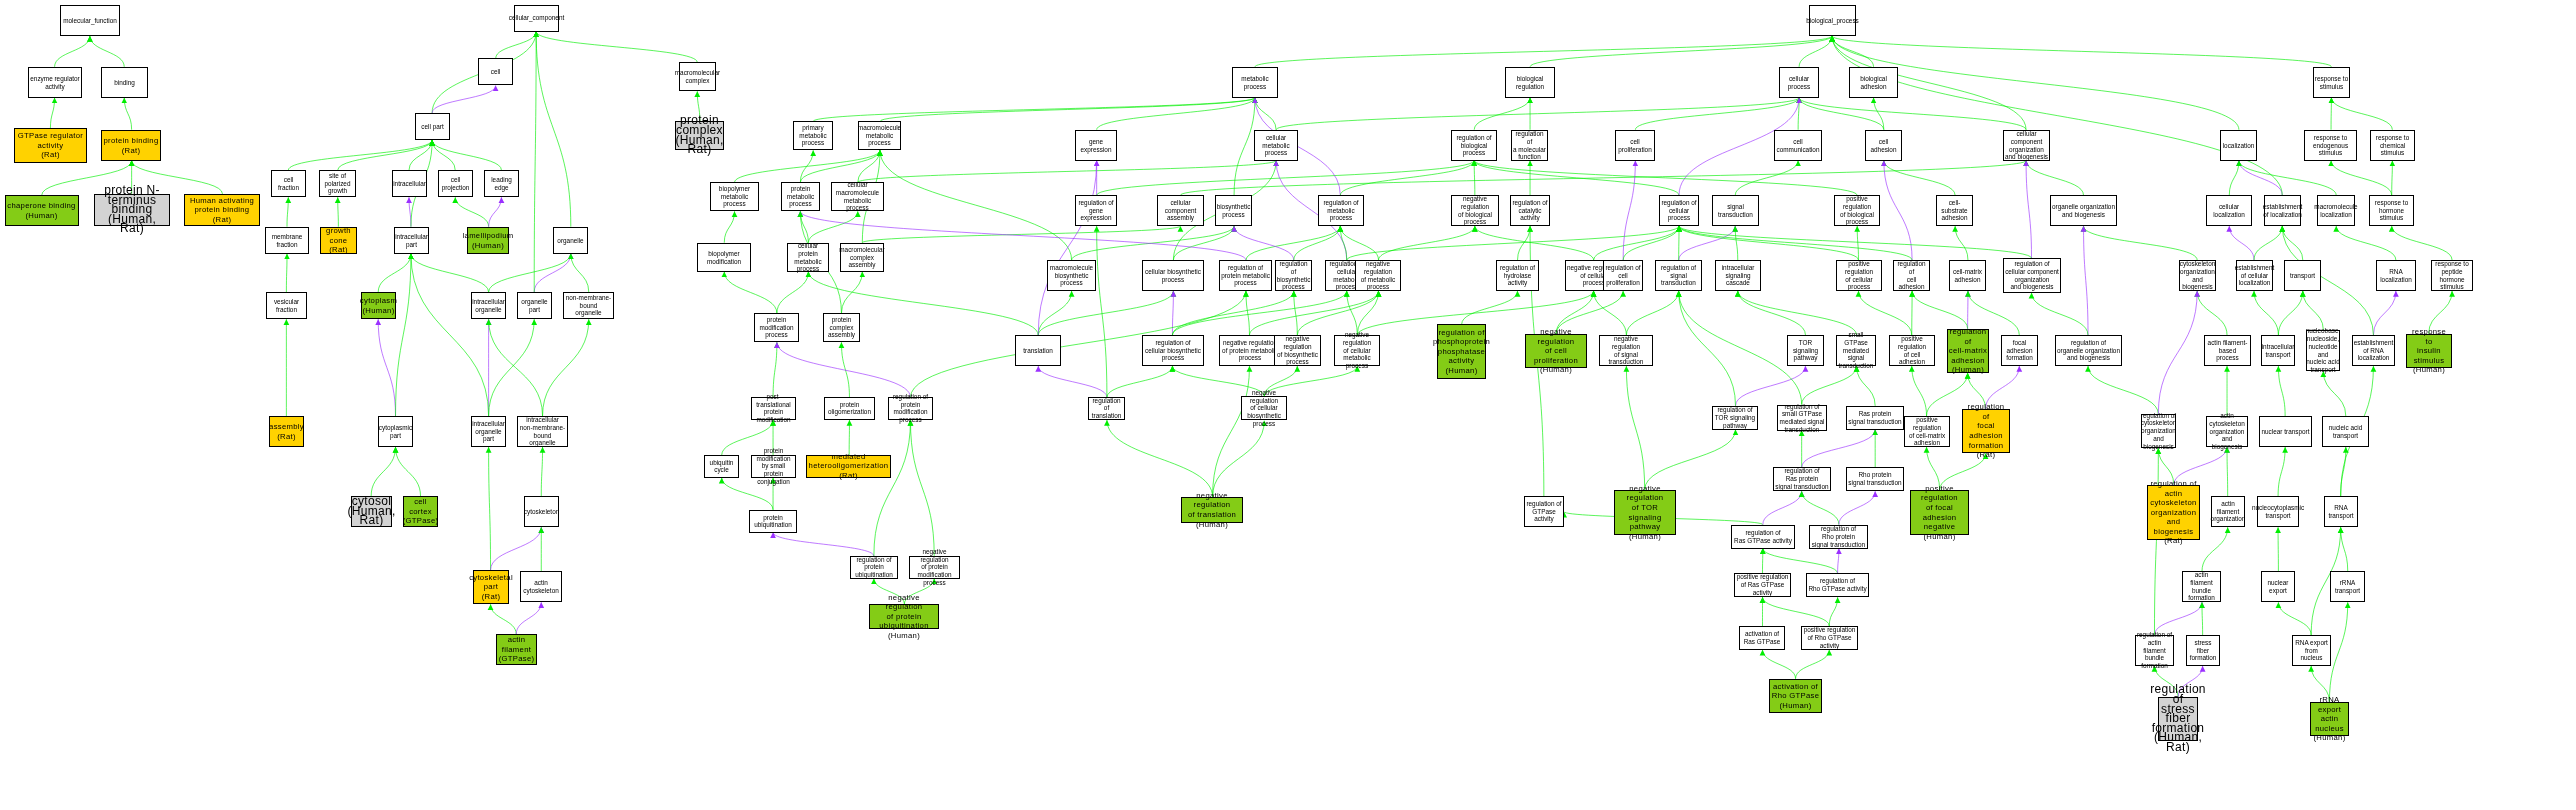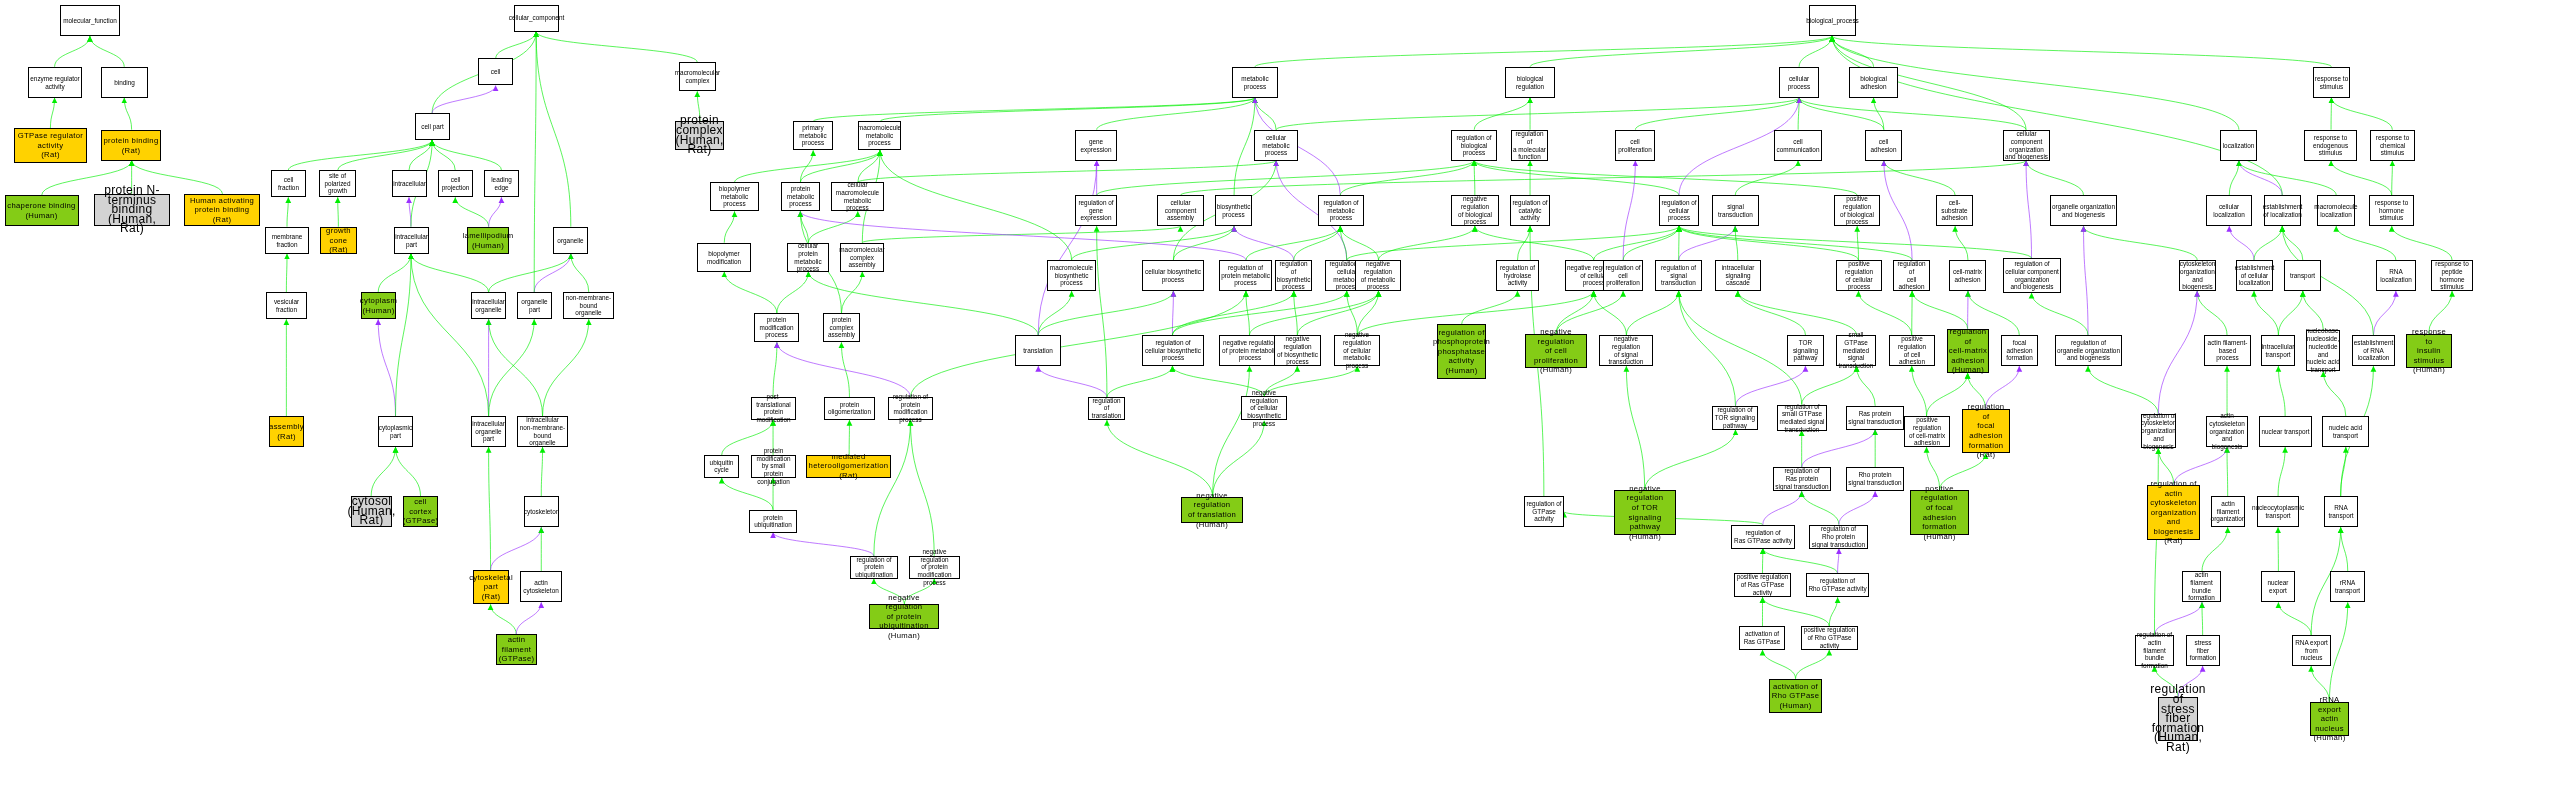--- a/index.html
+++ b/index.html
@@ -564,21 +564,21 @@
 of TOR signaling
 pathway
 (Human)</div>
     <div class="node" style="left: 1773px; top: 467px; width: 58px; height: 24px;">regulation of
 Ras protein
 signal transduction</div>
     <div class="node" style="left: 1846px; top: 467px; width: 58px; height: 24px;">Rho protein
 signal transduction</div>
     <div class="node human" style="left: 1910px; top: 490px; width: 59px; height: 45px;">positive regulation
 of focal adhesion
-formation
+negative
 (Human)</div>
     <div class="node rat" style="left: 2147px; top: 485px; width: 53px; height: 55px;">regulation of
 actin cytoskeleton
 organization
 and biogenesis
 (Rat)</div>
     <div class="node" style="left: 2211px; top: 496px; width: 34px; height: 31px;">actin filament
 organization</div>
     <div class="node" style="left: 2257px; top: 496px; width: 42px; height: 31px;">nucleocytoplasmic
 transport</div>

